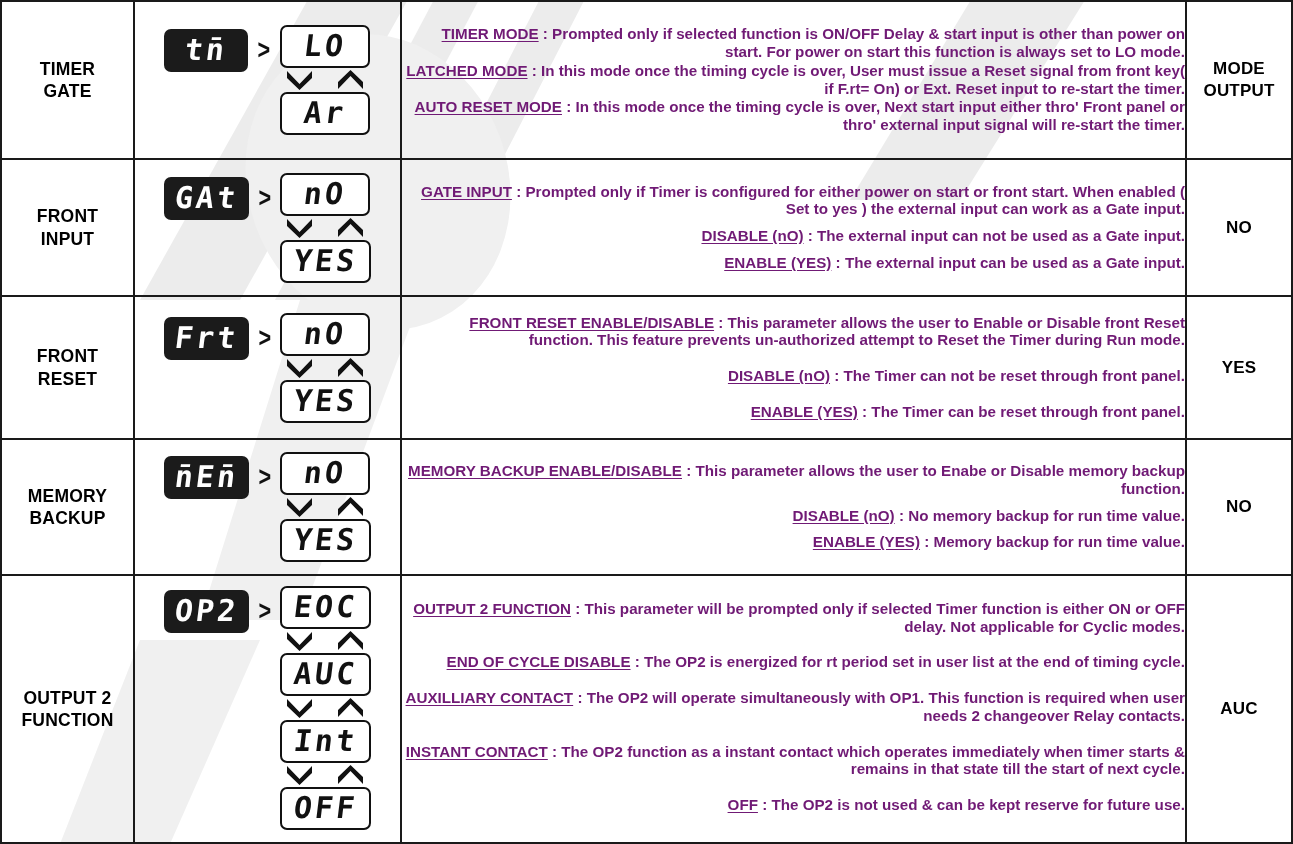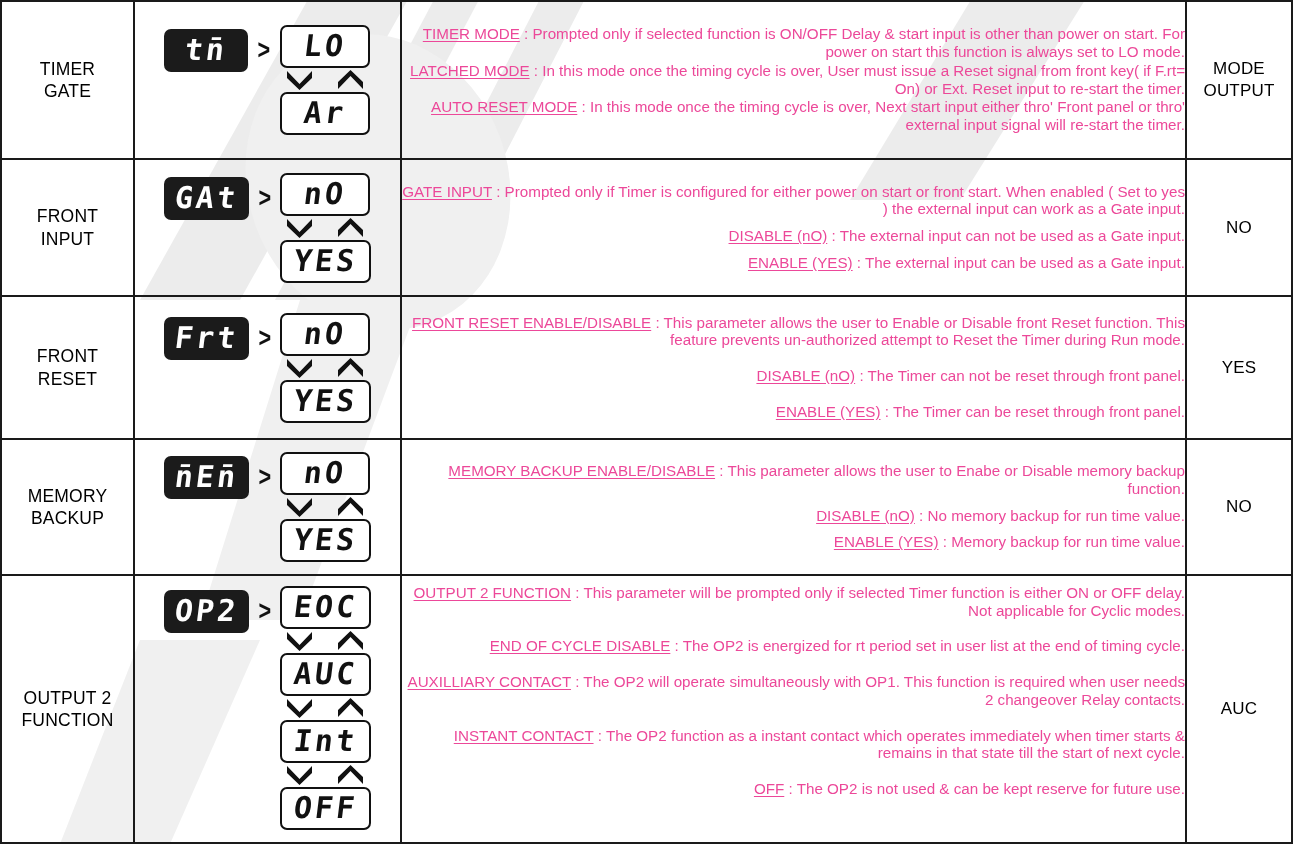--- a/index.html
+++ b/index.html
@@ -42,21 +42,21 @@
   }
 
   col.c-name  { width: 133px; }
   col.c-disp  { width: 267px; }
   col.c-desc  { width: 785px; }
   col.c-def   { width: 106px; }
 
   
   .param-name, .default-val {
     text-align: center;
-    font-weight: normal;
+    font-weight: bold;
     font-size: 17.5px;
     line-height: 1.28;
     color: #000;
     letter-spacing: 0.2px;
     padding: 2px 3px;
     margin-left: 12px;
   }
   .default-val { font-size: 17px; }
 
   
@@ -130,23 +130,23 @@
     gap: 22px;
     margin: 1px 0 1px 0;
     width: 92px;
   }
   .arrow-pair svg { display: block; }
 
   
   .desc-cell {
     padding: 6px 9px 7px 9px;
     font-size: 15.2px;
-    font-weight: normal;
+    font-weight: bold;
     line-height: 1.165;
-    color: #ec4899;
+    color: #701a75;
     text-align: justify;
     text-justify: inter-word;
   }
   .desc-cell p { margin: 0 0 1px 0; text-align: right; }
   .desc-cell p.gap { margin-top: 9px; }
   .desc-cell p.gap-sm { margin-top: 18px; }
   .term { text-decoration: underline; text-underline-offset: 1.5px; }
   .lastline { text-align: left; }
 </style>
 </head>
@@ -386,21 +386,21 @@
               <svg width="29" height="22" viewBox="0 0 29 22">
                 <polygon points="2,20 14.5,7 27,20 27,13 14.5,1 2,13" fill="#111"></polygon>
               </svg>
             </div>
             <div class="val-box">
               <span class="seg">OFF</span>
             </div>
           </div>
         </div>
       </td>
-      <td class="desc-cell" style="vertical-align:top;padding-top:8px">
+      <td class="desc-cell" style="vertical-align:top;padding-top:24px">
         <p><span class="term">OUTPUT 2 FUNCTION</span><span> : This parameter will be prompted only if selected Timer function is either ON or OFF delay.  Not applicable for Cyclic modes.</span></p>
         <p class="gap-sm"><span class="term">END OF CYCLE DISABLE</span><span> : The OP2 is energized for rt period set in user list at the end of timing cycle.</span></p>
         <p class="gap-sm"><span class="term">AUXILLIARY CONTACT</span><span> : The OP2 will operate simultaneously with OP1. This function is required when user needs 2 changeover Relay contacts.</span></p>
         <p class="gap-sm"><span class="term">INSTANT CONTACT</span><span> : The OP2 function as a instant contact which operates immediately when timer starts &amp; remains in that state till the start of next cycle.</span></p>
         <p class="gap-sm lastline"><span class="term">OFF</span><span> : The OP2 is not used &amp; can be kept reserve for future use.</span></p>
       </td>
       <td class="default-val">
         <div>AUC</div>
       </td>
     </tr>

